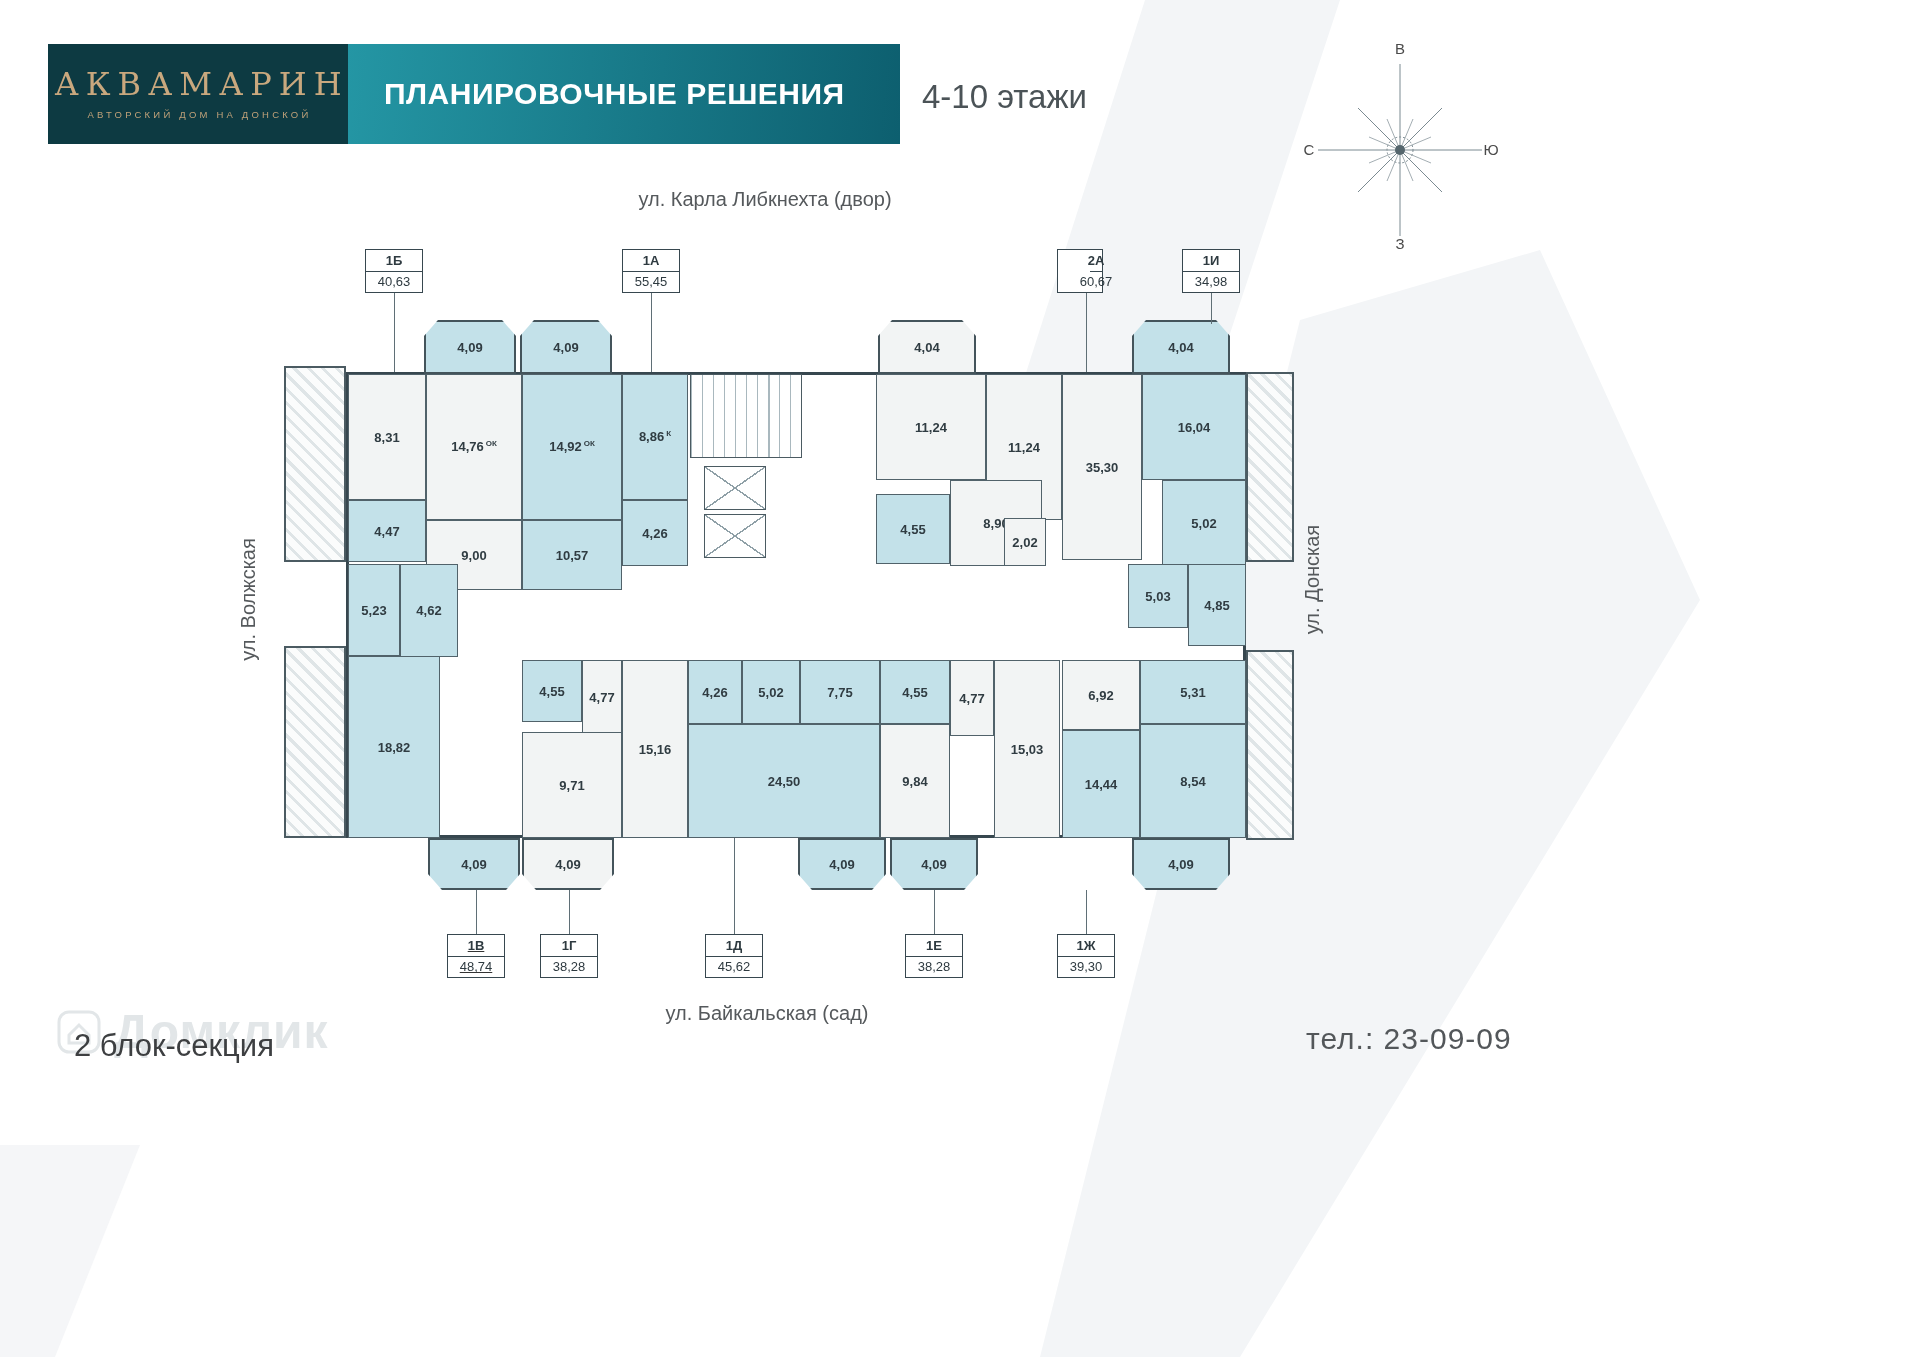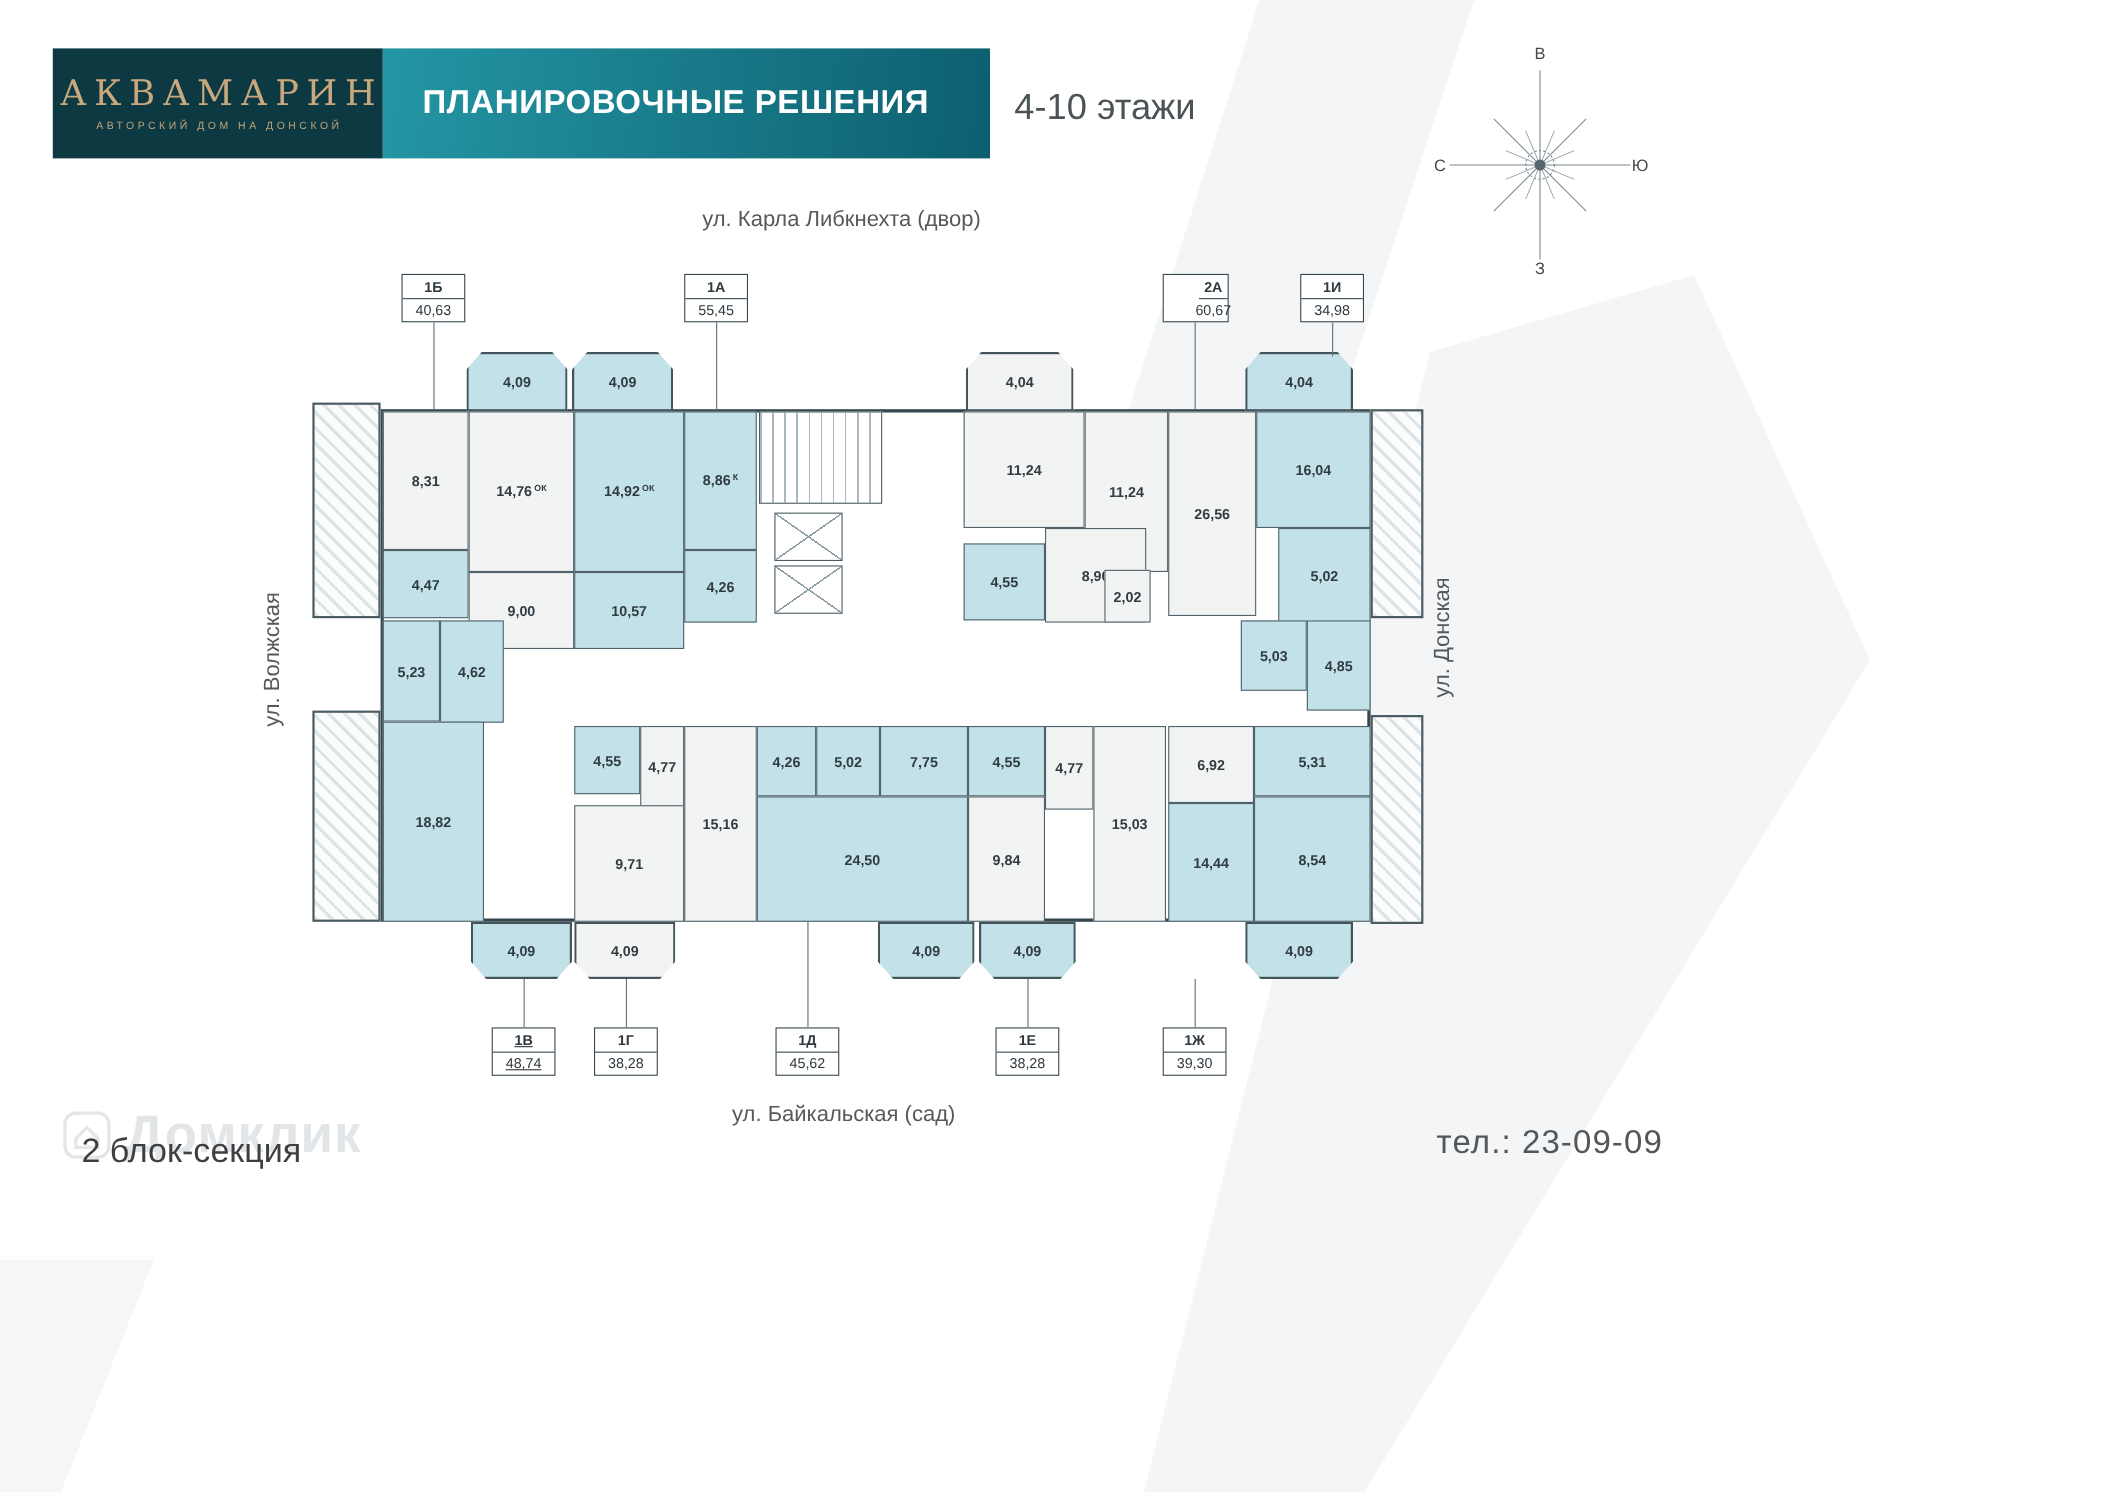--- a/index.html
+++ b/index.html
@@ -117,21 +117,21 @@
       <div class="room f-blue" style="left: 622px; top: 374px; width: 66px; height: 126px;">
         <span class="rlabel">8,86<span class="sup">К</span></span>
       </div>
       <div class="room f-gray" style="left: 876px; top: 374px; width: 110px; height: 106px;">
         <span class="rlabel">11,24</span>
       </div>
       <div class="room f-gray" style="left: 986px; top: 374px; width: 76px; height: 146px;">
         <span class="rlabel">11,24</span>
       </div>
       <div class="room f-gray" style="left: 1062px; top: 374px; width: 80px; height: 186px;">
-        <span class="rlabel">26,56</span>
+        <span class="rlabel">35,30</span>
       </div>
       <div class="room f-blue" style="left: 1142px; top: 374px; width: 104px; height: 106px;">
         <span class="rlabel">16,04</span>
       </div>
       <div class="room f-blue" style="left: 348px; top: 500px; width: 78px; height: 62px;">
         <span class="rlabel">4,47</span>
       </div>
       <div class="room f-gray" style="left: 426px; top: 520px; width: 96px; height: 70px;">
         <span class="rlabel">9,00</span>
       </div>
@@ -249,21 +249,21 @@
       <div class="callout" style="left: 365px; top: 249px; width: 58px; height: 44px;">
         <div class="cid">1Б</div>
         <div class="carea">40,63</div>
       </div>
       <div class="cline" style="left: 394px; top: 293px; height: 79px;"></div>
       <div class="callout" style="left: 622px; top: 249px; width: 58px; height: 44px;">
         <div class="cid">1А</div>
         <div class="carea">55,45</div>
       </div>
       <div class="cline" style="left: 651px; top: 293px; height: 79px;"></div>
-      <div class="callout" style="left: 1057px; top: 249px; width: 60px; height: 44px; padding-left: 32px;">
+      <div class="callout" style="left: 1057px; top: 249px; width: 46px; height: 44px; padding-left: 32px;">
         <div class="cid">2А</div>
         <div class="carea">60,67</div>
       </div>
       <div class="cline" style="left: 1086px; top: 293px; height: 79px;"></div>
       <div class="callout" style="left: 1182px; top: 249px; width: 58px; height: 44px;">
         <div class="cid">1И</div>
         <div class="carea">34,98</div>
       </div>
       <div class="cline" style="left: 1211px; top: 293px; height: 31px;"></div>
       <div class="callout" style="left: 447px; top: 934px; width: 58px; height: 44px; text-decoration: underline;">

